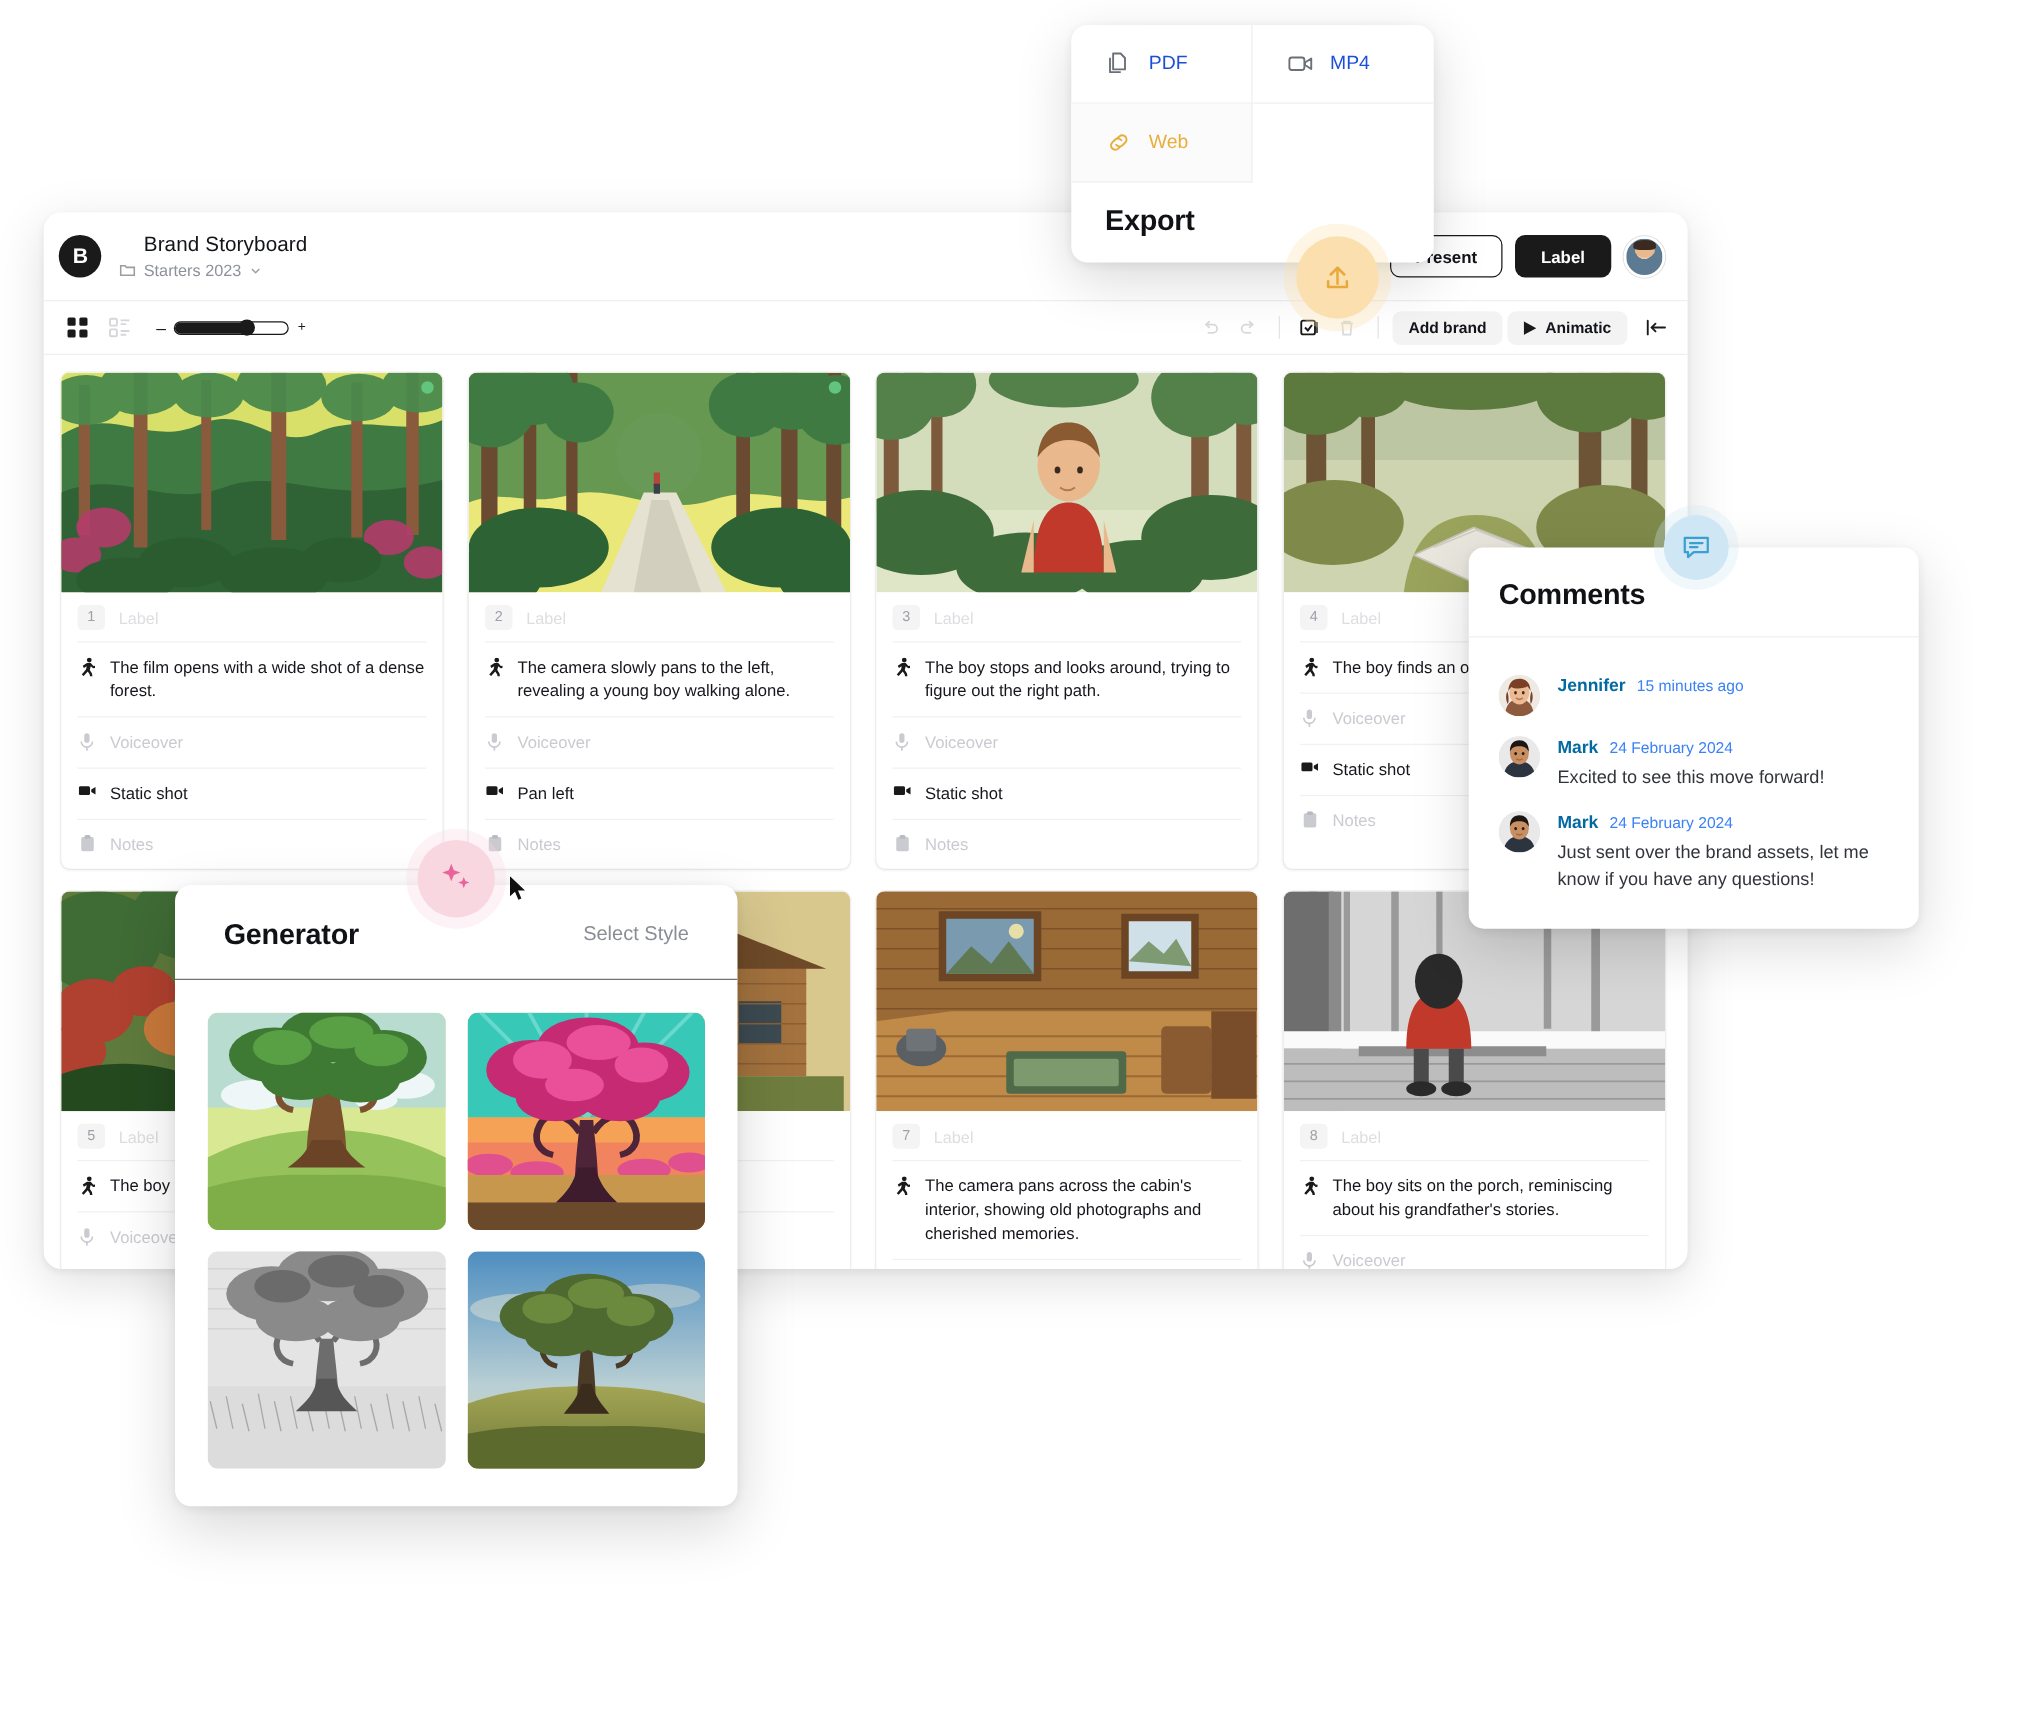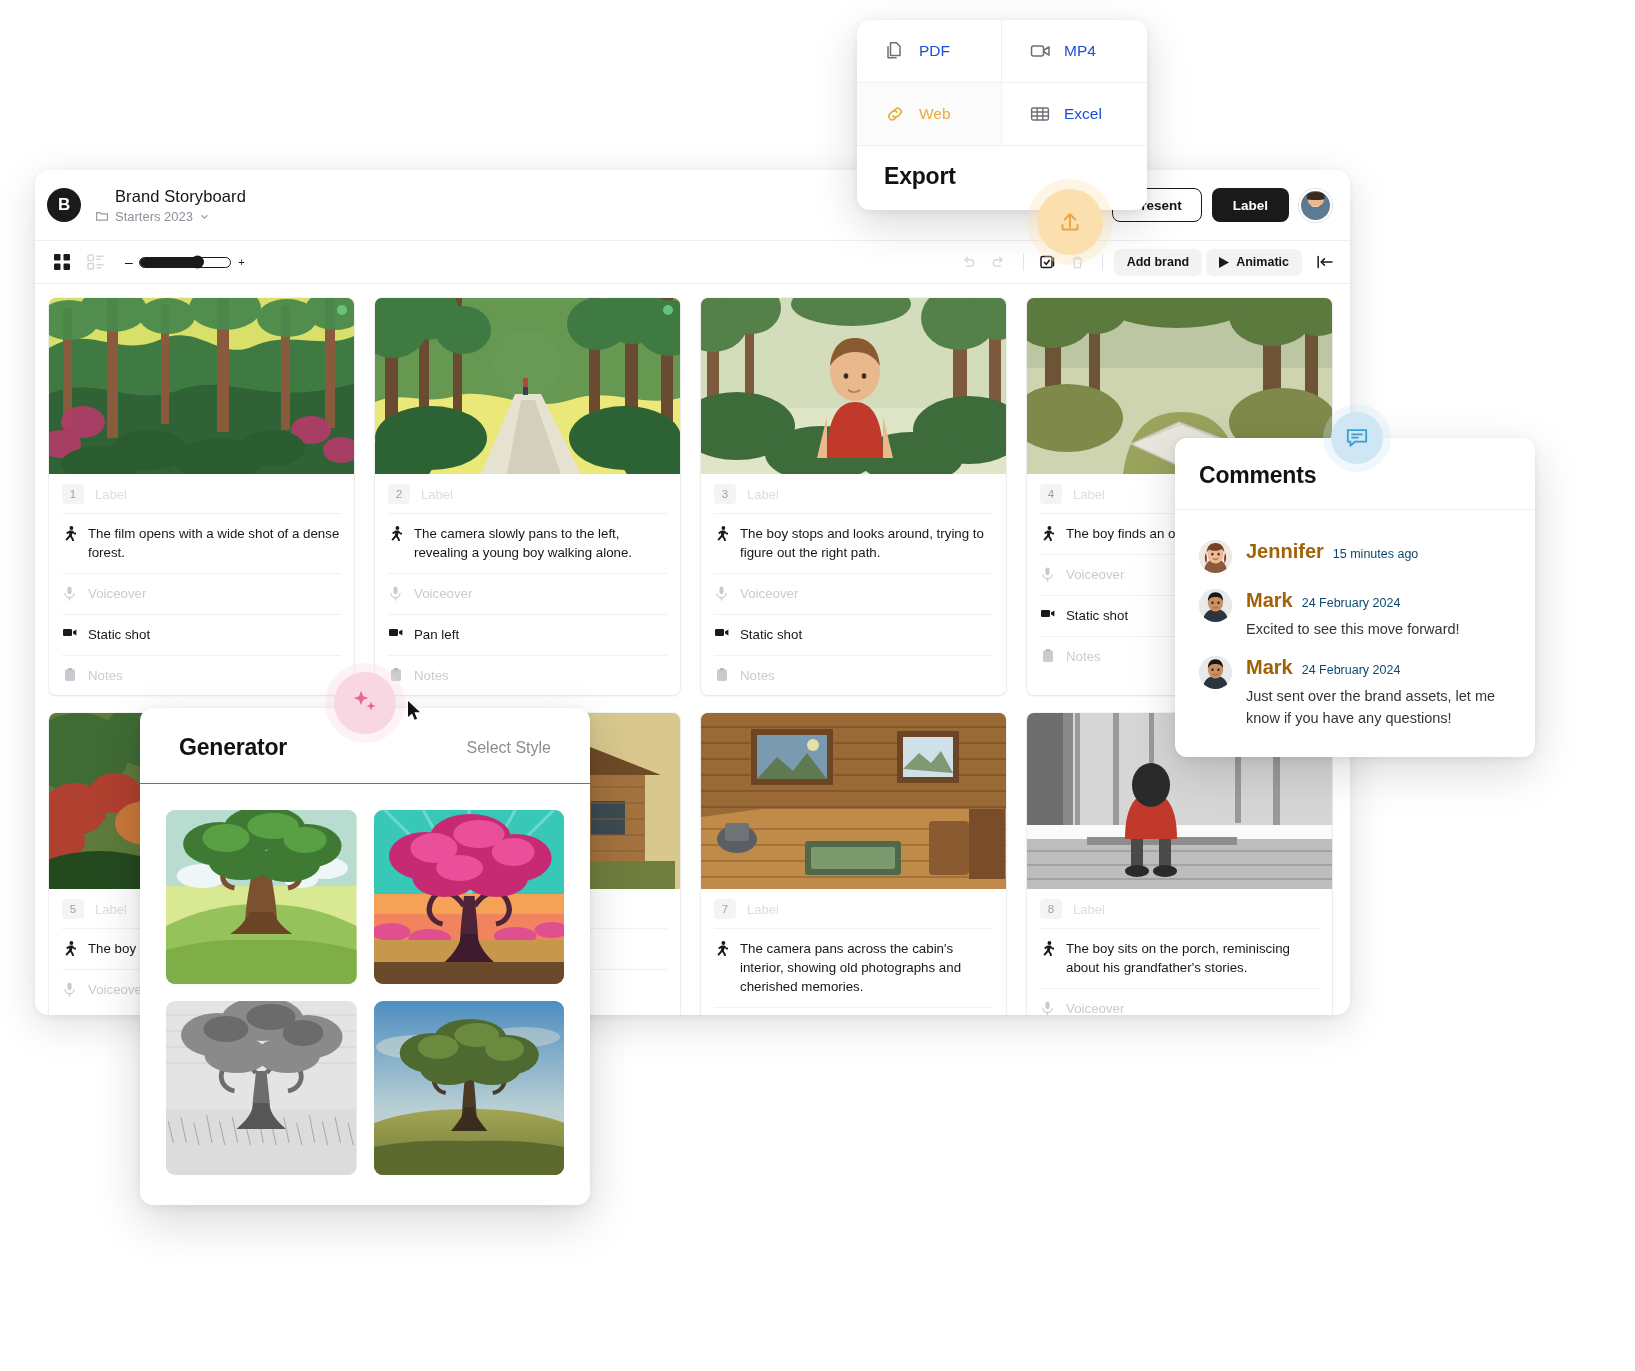--- a/index.html
+++ b/index.html
@@ -143,22 +143,22 @@
     background:#fff; border-radius:12px;
     box-shadow: 0 14px 46px rgba(0,0,0,.15), 0 2px 8px rgba(0,0,0,.07);
     z-index:35; overflow:hidden;
   }
   .comments-head { padding:24px 24px 20px; font-size:23px; font-weight:700; color:#101216; border-bottom:1px solid #f0f0f2; letter-spacing:-.2px; }
   .comments-body { padding: 14px 24px 28px; }
   .comment { display:flex; gap:14px; padding-top:16px; }
   .c-avatar { width:33px; height:33px; border-radius:50%; flex:0 0 33px; overflow:hidden; position:relative; background:#e9e6e3; }
   .c-main { flex:1; }
   .c-meta { display:flex; align-items:baseline; gap:9px; margin-bottom:7px; }
-  .c-name { font-size:20px; font-weight:700; color:#a16207; }
-  .c-time { font-size:12.5px; color:#0c4a6e; }
+  .c-name { font-size:14px; font-weight:700; color:#0369a1; }
+  .c-time { font-size:12.5px; color:#3b82f6; }
   .c-text { font-size:14.5px; line-height:1.48; color:#31343a; }
   .fab-comment {
     position:absolute; left:1331px; top:412px; width:52px; height:52px;
     border-radius:50%; background:#cfe7f5; display:flex; align-items:center; justify-content:center;
     z-index:36; box-shadow:0 0 0 8px rgba(207,231,245,.3);
   }
 
   
   .gen-panel {
     position:absolute; left:140px; top:708px; width:450px;
@@ -854,29 +854,20 @@
       <div class="export-cell active">
         <span>
           <svg width="22" height="22" viewBox="0 0 22 22" fill="none" stroke="#e8ae3c" stroke-width="1.6" stroke-linecap="round">
             <path d="M9 12.8a3.4 3.4 0 0 0 5 .4l2.3-2.3a3.4 3.4 0 0 0-4.8-4.8l-1.3 1.3"></path>
             <path d="M13 9.2a3.4 3.4 0 0 0-5-.4l-2.3 2.3a3.4 3.4 0 0 0 4.8 4.8l1.3-1.3"></path>
           </svg>
         </span>
         <span>Web</span>
       </div>
 
-      <div class="export-cell">
-        <span>
-          <svg width="22" height="22" viewBox="0 0 22 22" fill="none" stroke="#6b6f77" stroke-width="1.4">
-            <rect x="2.6" y="5" width="16.8" height="12" rx="1.4"></rect>
-            <path d="M2.6 9h16.8M2.6 13h16.8M8.2 5v12M13.8 5v12"></path>
-          </svg>
-        </span>
-        <span>Excel</span>
-      </div>
     </div>
     <div class="export-title">Export</div>
   </div>
 
   <div class="fab-upload">
     <span>
       <svg width="28" height="28" viewBox="0 0 28 28" fill="none" stroke="#e8a93c" stroke-width="2" stroke-linecap="round" stroke-linejoin="round">
         <path d="M14 19V6.5"></path>
           <path d="M8.6 11.6L14 6.2l5.4 5.4"></path>
           <path d="M6.5 17v4.6h15V17"></path>

